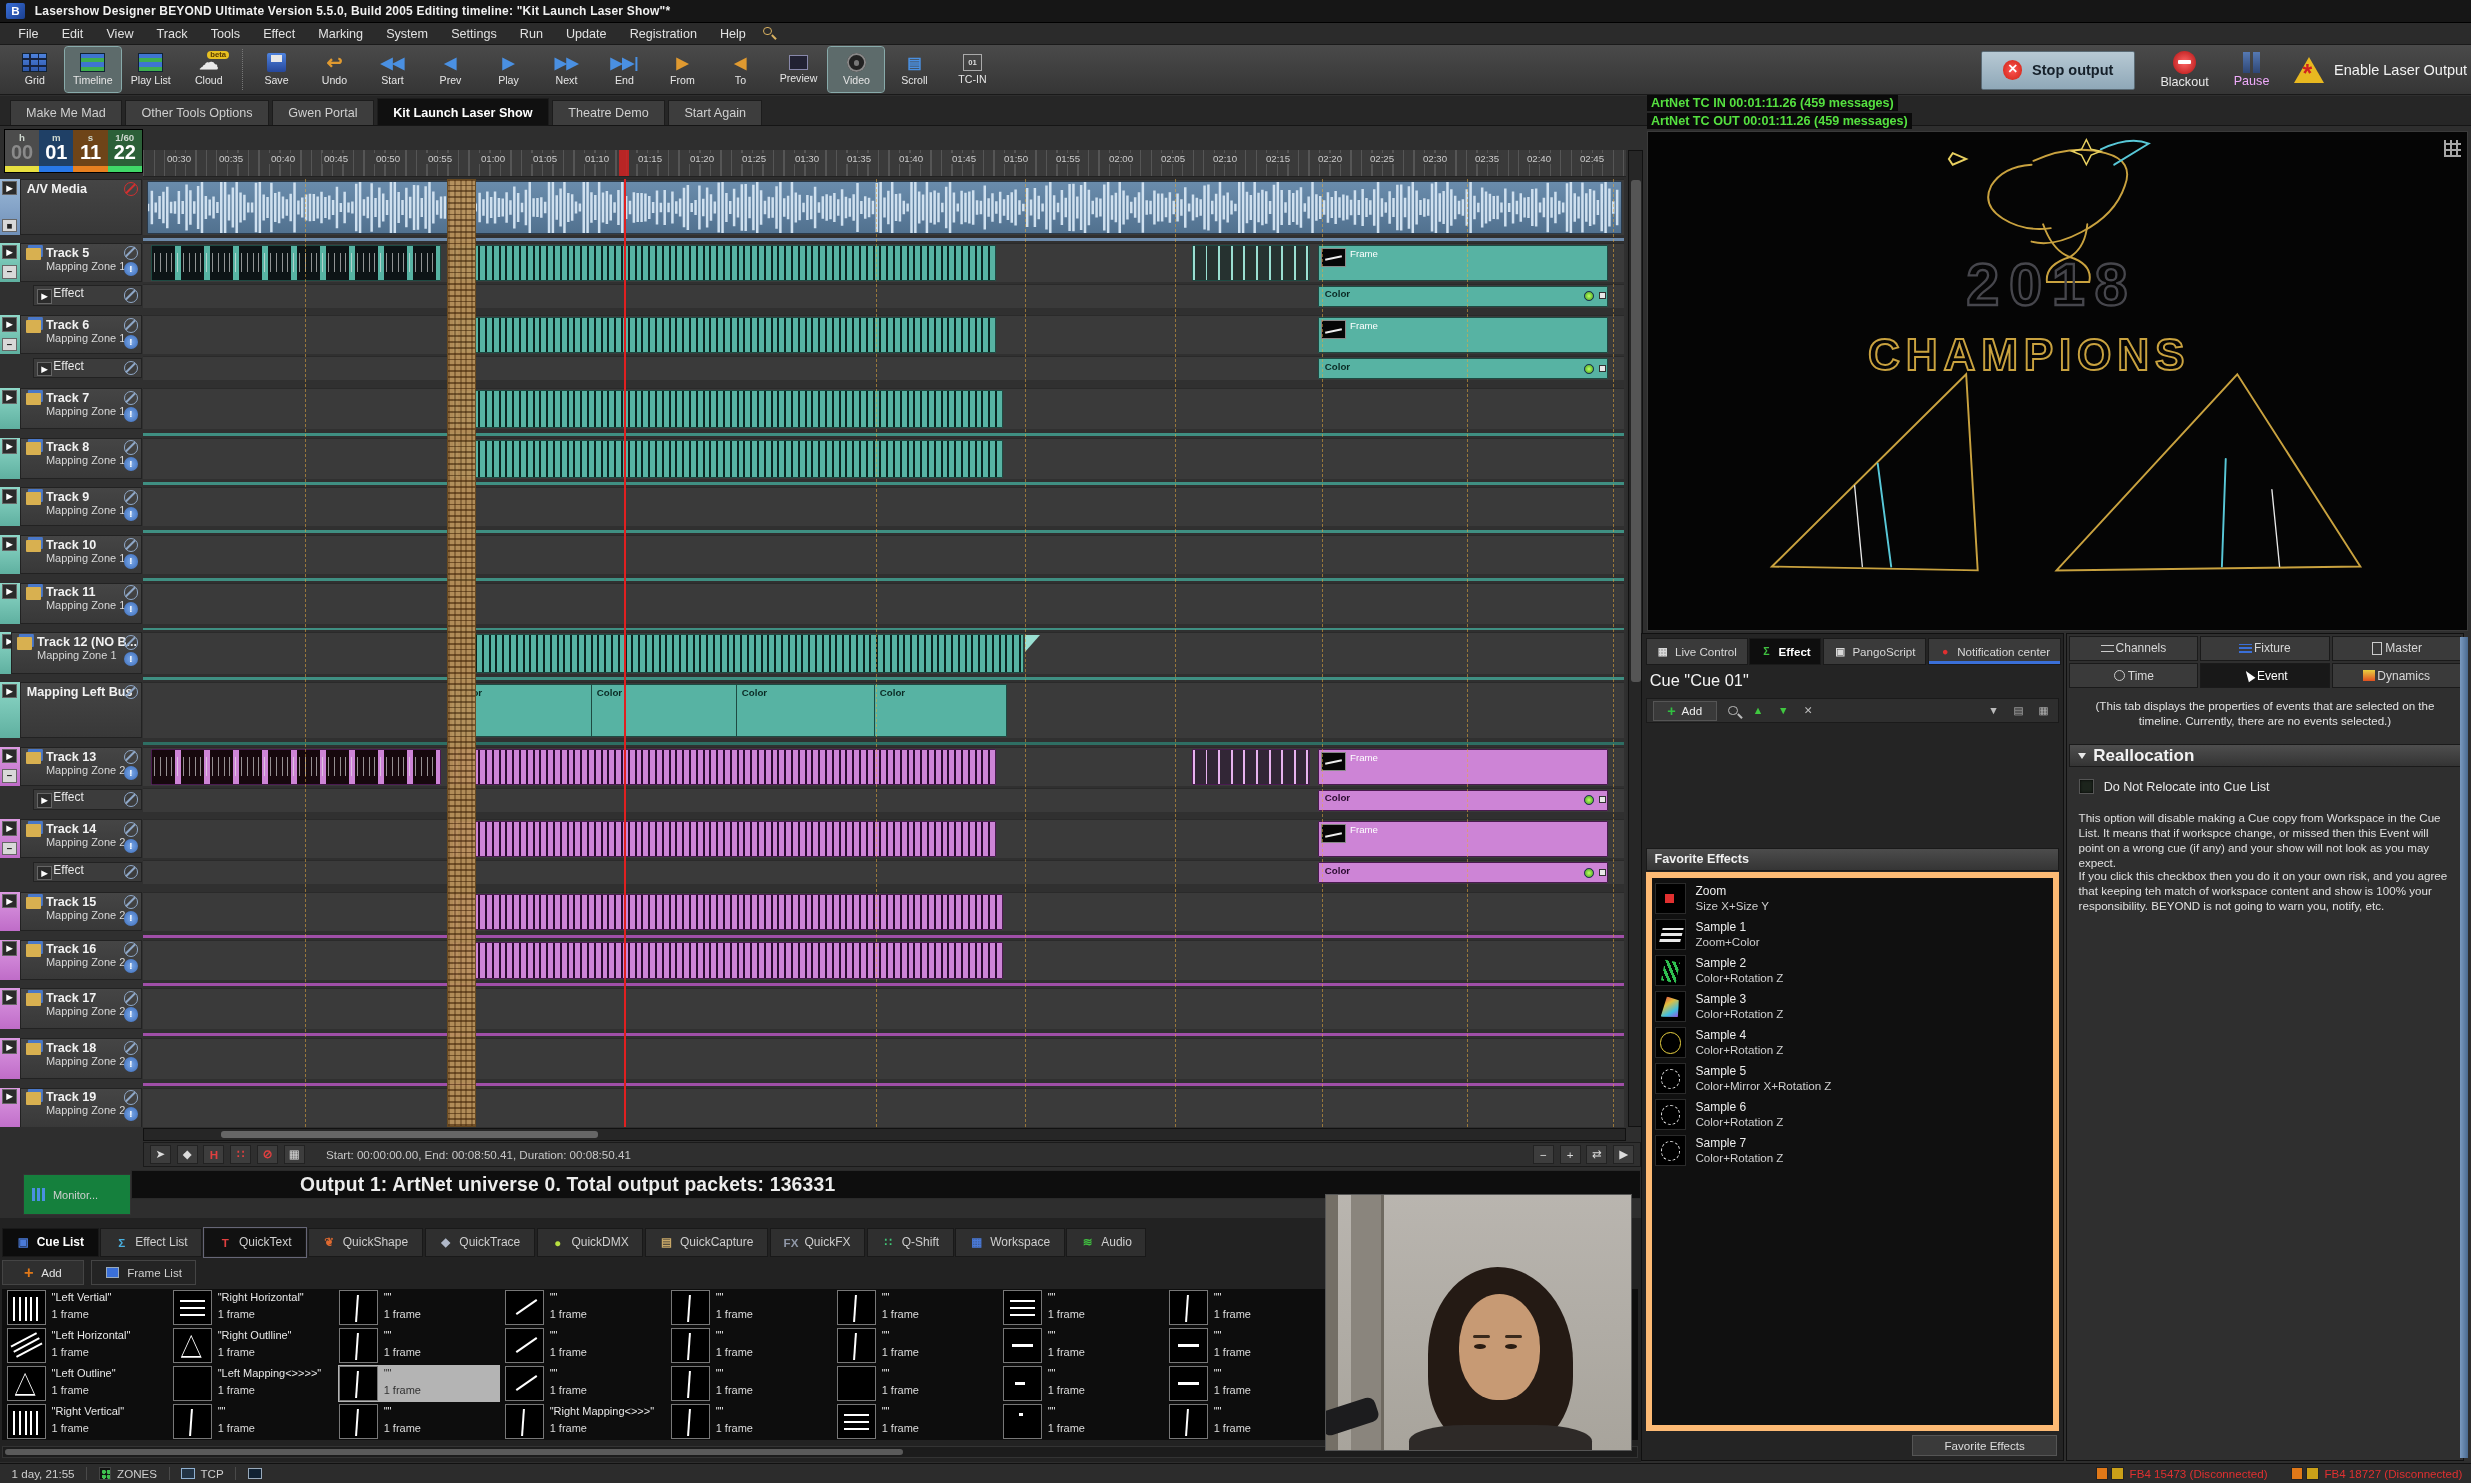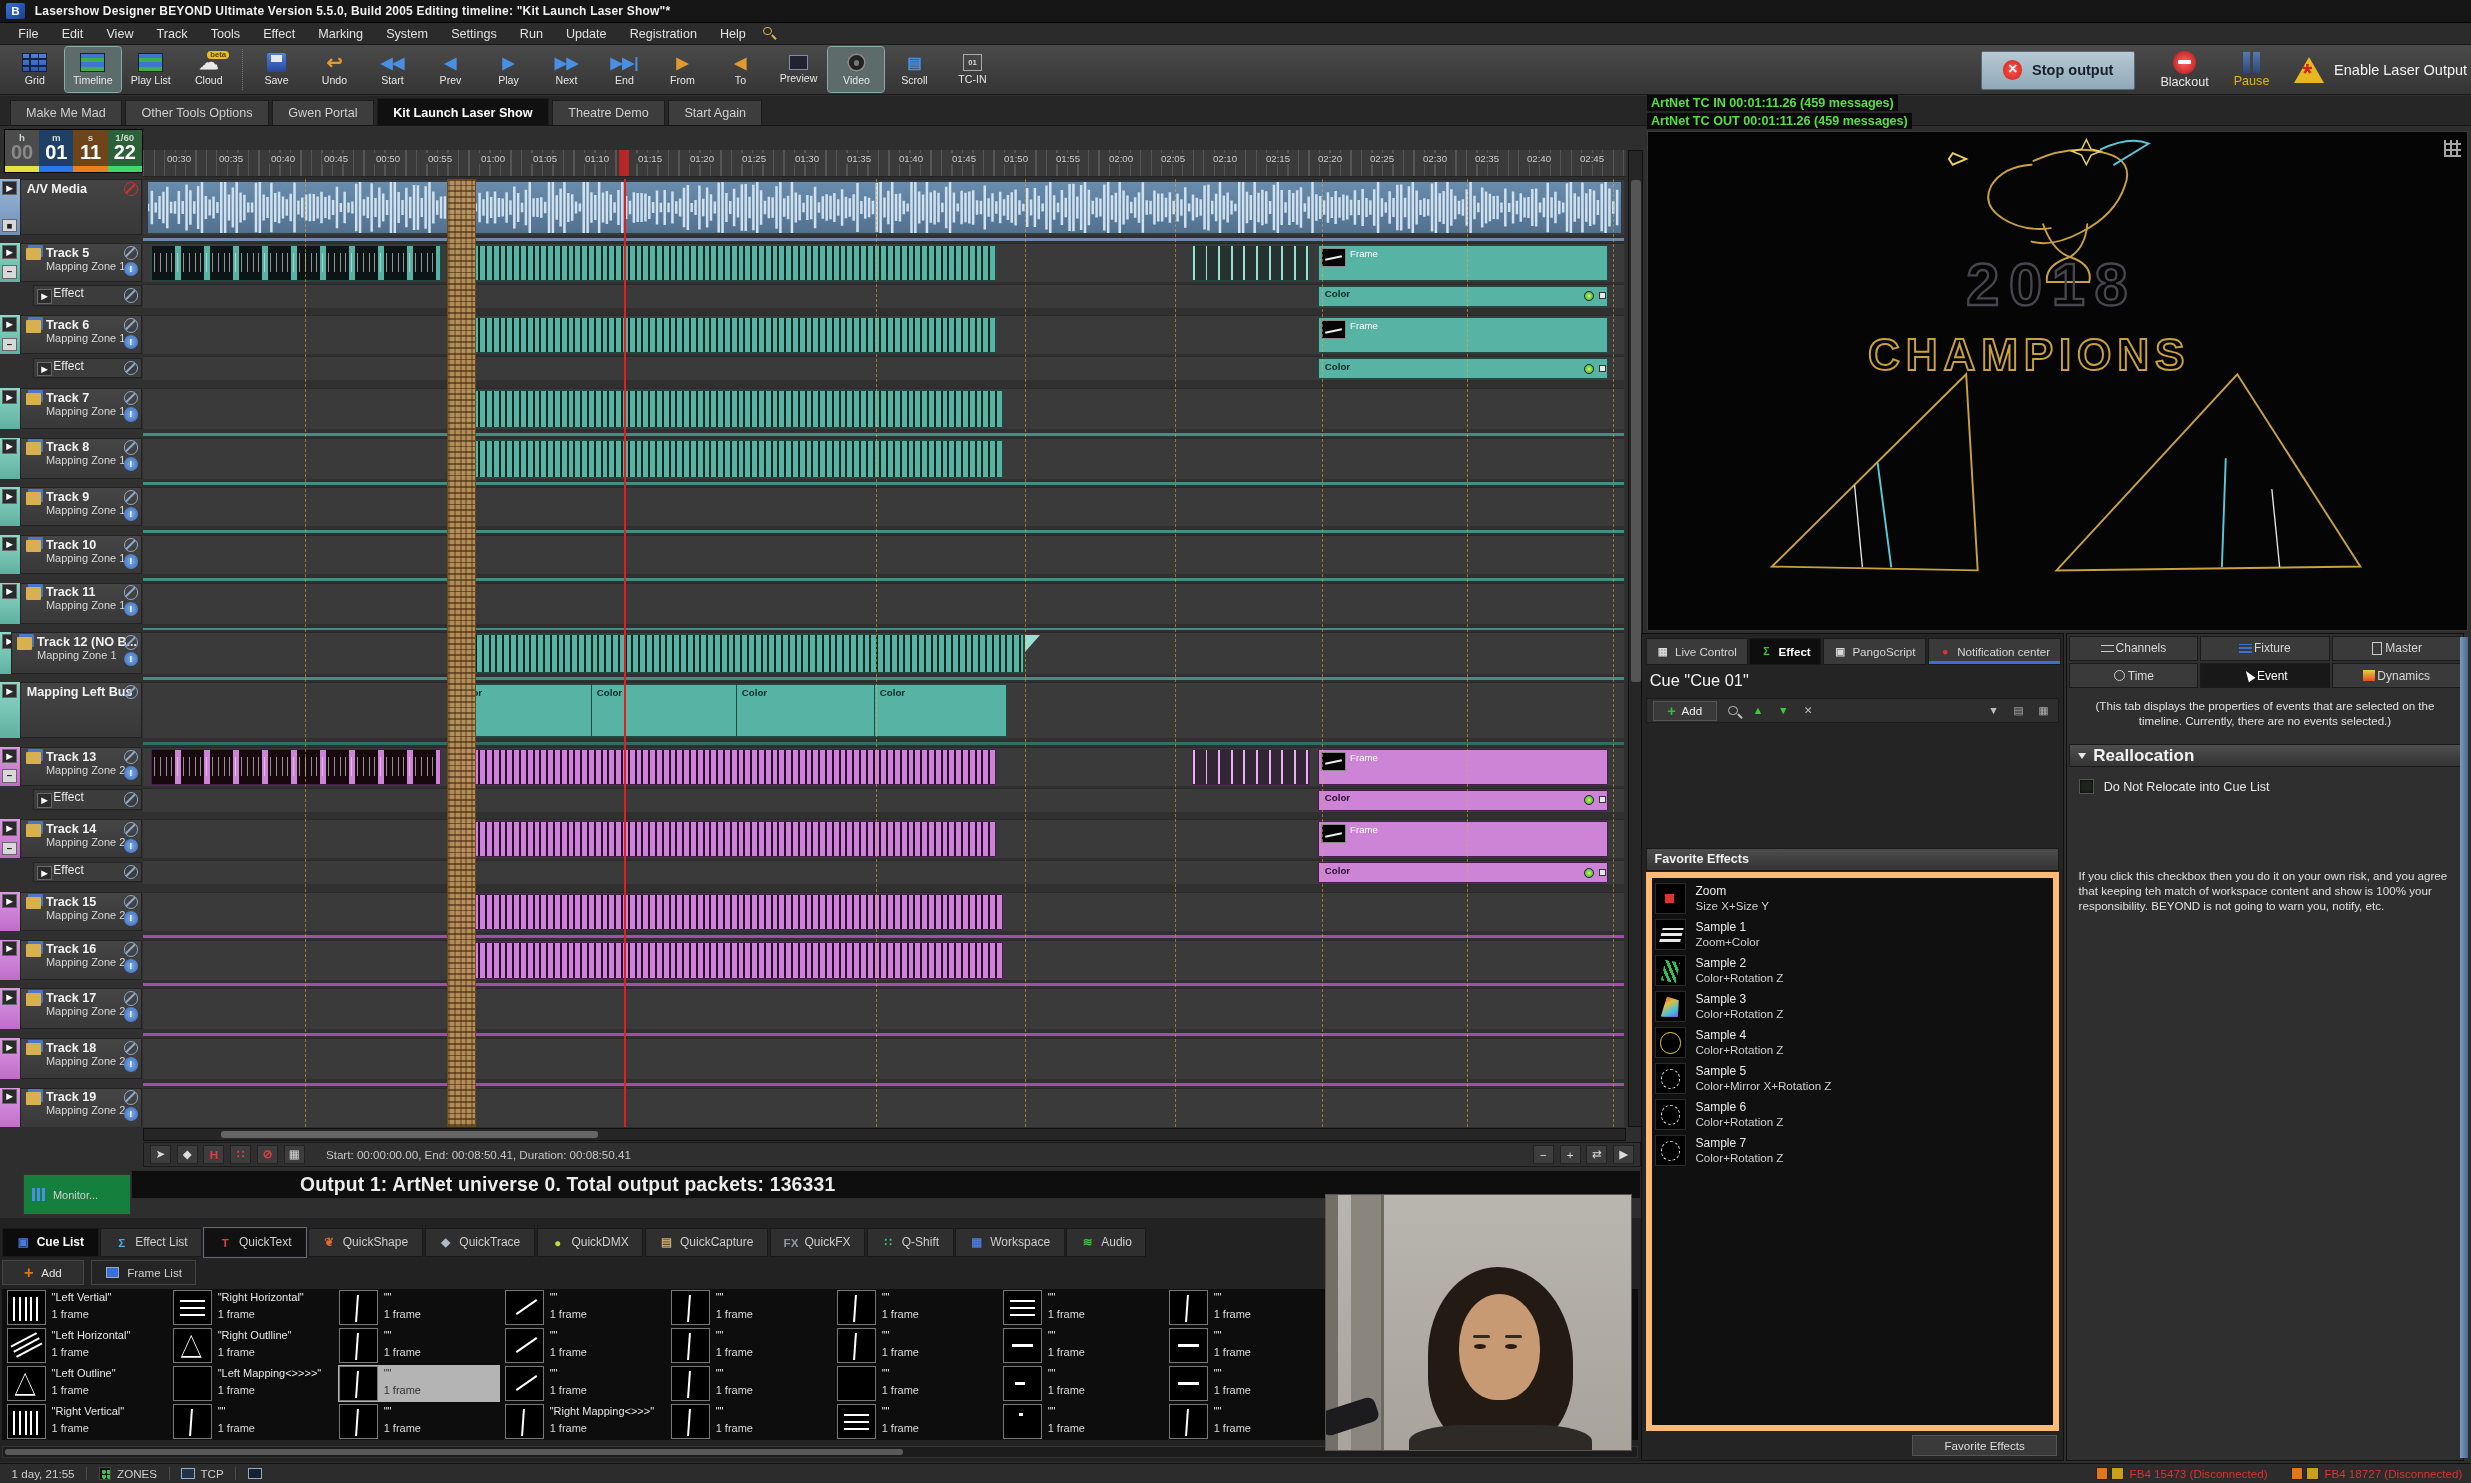--- a/index.html
+++ b/index.html
@@ -46,21 +46,21 @@
 
   
   #laser-controls { position:absolute; right:3.9px; top:45px; height:50px; display:flex; align-items:center; gap:25px; }
   #stop-output { display:flex; align-items:center; gap:9.7px; background:linear-gradient(#b7c9d4,#8fa8b8);
     border:1px solid #5a6a74; border-radius:1.9px; height:39px; padding:0 21px; }
   #stop-output .lbl { color:#15202a; font-weight:bold; font-size:14.5px; }
   .ic-stop { width:19.3px; height:19.3px; border-radius:50%; background:radial-gradient(#f55,#c21); color:#fff;
     font-weight:bold; font-size:12.6px; text-align:center; line-height:19.3px; }
   .vbtn { display:flex; flex-direction:column; align-items:center; gap:1.9px; }
   .vbtn .lbl { font-size:12.6px; color:#e8e8e8; }
-  .vbtn .lbl.dim { color:#eab308; }
+  .vbtn .lbl.dim { color:#f0abfc; }
   .ic-blackout { width:23px; height:23px; border-radius:50%; background:radial-gradient(#f66,#b01010); position:relative; }
   .ic-blackout:after { content:""; position:absolute; left:4.8px; top:9.7px; width:13.5px; height:3.9px; background:#fff; border-radius:1px; }
   .ic-pause { width:19.3px; height:21px; position:relative; opacity:.75; }
   .ic-pause:before,.ic-pause:after { content:""; position:absolute; top:0; width:6.8px; height:21px; background:linear-gradient(#5a8ad8,#2a4a88); }
   .ic-pause:before{ left:1px;} .ic-pause:after{ right:1px; }
   #enable-laser { display:flex; align-items:center; gap:9.7px; }
   #enable-laser .lbl { font-size:14.5px; color:#f2f2f2; }
   .ic-warn { width:0; height:0; border-left:15.4px solid transparent; border-right:15.4px solid transparent;
     border-bottom:26px solid #e8b820; position:relative; }
   .ic-warn:after { content:"*"; position:absolute; left:-6.8px; top:1.9px; color:#d02020; font-size:25px; font-weight:bold; }
@@ -1398,20 +1398,21 @@
     </div>
   <div id="event-info">(This tab displays the properties of events that are selected on the timeline. Currently, there are no events selected.)</div>
   <div id="realloc-hdr">
     <div class="tri"></div>
     <div class="lbl">Reallocation</div>
   </div>
   <div id="realloc-check">
     <div class="box"></div>
     <div class="lbl">Do Not Relocate into Cue List</div>
   </div>
+  <div class="event-para" id="epara1">This option will disable making a Cue copy from Workspace in the Cue List. It means that if workspce change, or missed then this Event will point on a wrong cue (if any) and your show will not look as you may expect.</div>
   <div class="event-para" id="epara2">If you click this checkbox then you do it on your own risk, and you agree that keeping teh match of workspace content and show is 100% your responsibility. BEYOND is not going to warn you, notify, etc.</div>
 </div>
 <div id="right-strip"></div>
 
 <div id="statusbar">
   <div class="sb-item" style="margin-left:7.7px;">1 day, 21:55</div>
   <div class="sb-sep"></div>
   <div class="sb-item">
     <span class="ic-zones"></span>
     <span>ZONES</span>

